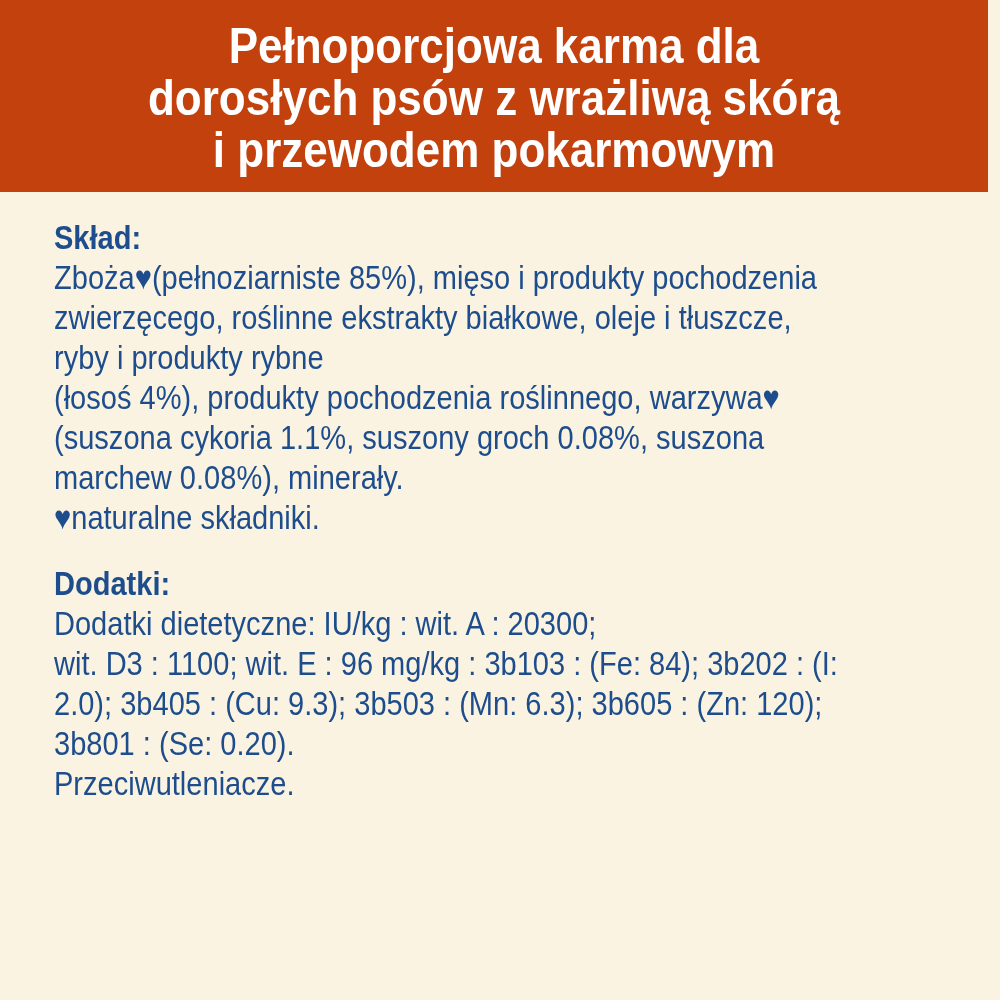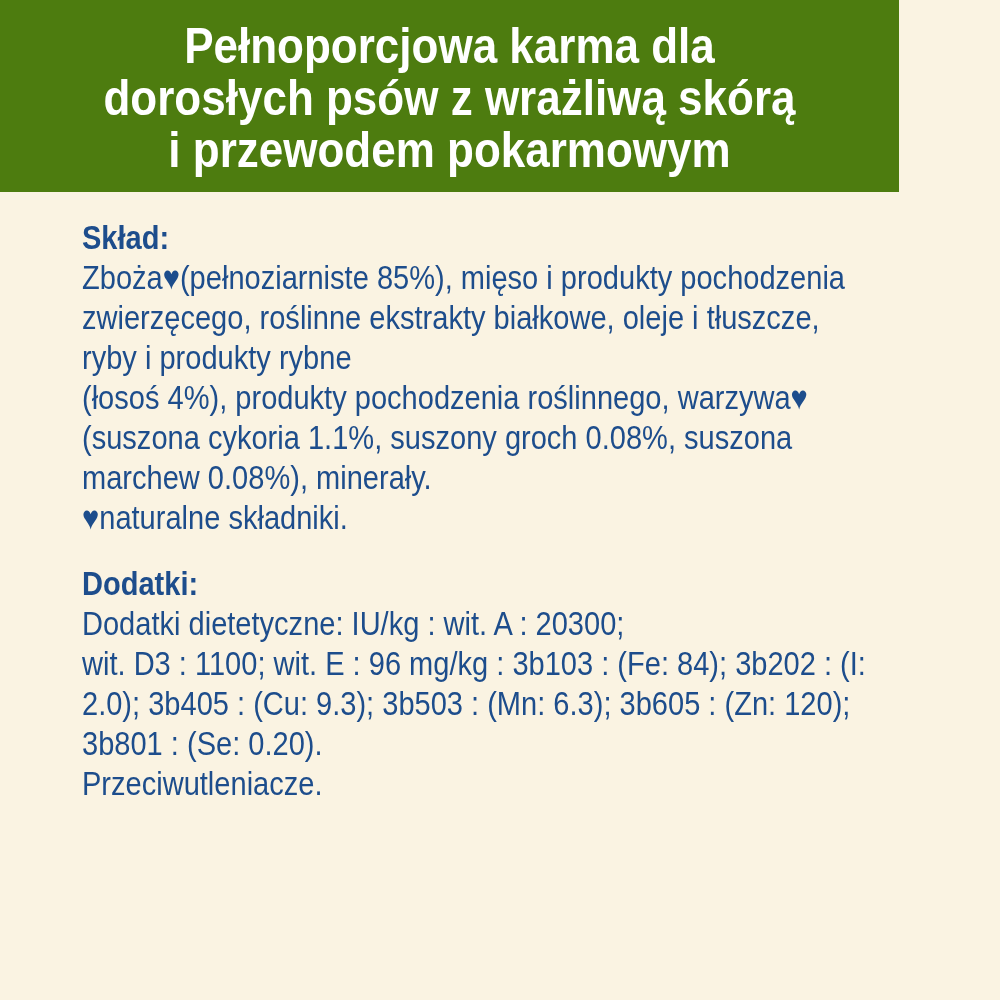--- a/index.html
+++ b/index.html
@@ -5,40 +5,40 @@
   html, body { margin: 0; padding: 0; }
   .page {
     position: relative;
     width: 1000px;
     height: 1000px;
     background: #faf3e2;
     overflow: hidden;
     font-family: "Liberation Sans", "DejaVu Sans", sans-serif;
   }
   .header {
-    width: 899px;
+    width: 988px;
     height: 192px;
-    background: #4d7c0f;
+    background: #c2410c;
     box-sizing: border-box;
     padding-top: 20px;
   }
   .title-line {
     color: #ffffff;
     font-weight: bold;
     font-size: 50px;
     line-height: 52px;
     text-align: center;
     white-space: nowrap;
     transform: scaleX(0.88);
     transform-origin: center top;
     letter-spacing: 0px;
   }
   .content {
     box-sizing: border-box;
-    padding: 26px 0 0 82px;
+    padding: 26px 0 0 54px;
     color: #1d4d8c;
   }
   .label-section { margin: 0 0 26px 0; }
   .section-heading {
     margin: 0;
     font-size: 33px;
     line-height: 40px;
     font-weight: bold;
     white-space: nowrap;
     transform: scaleX(0.88);

